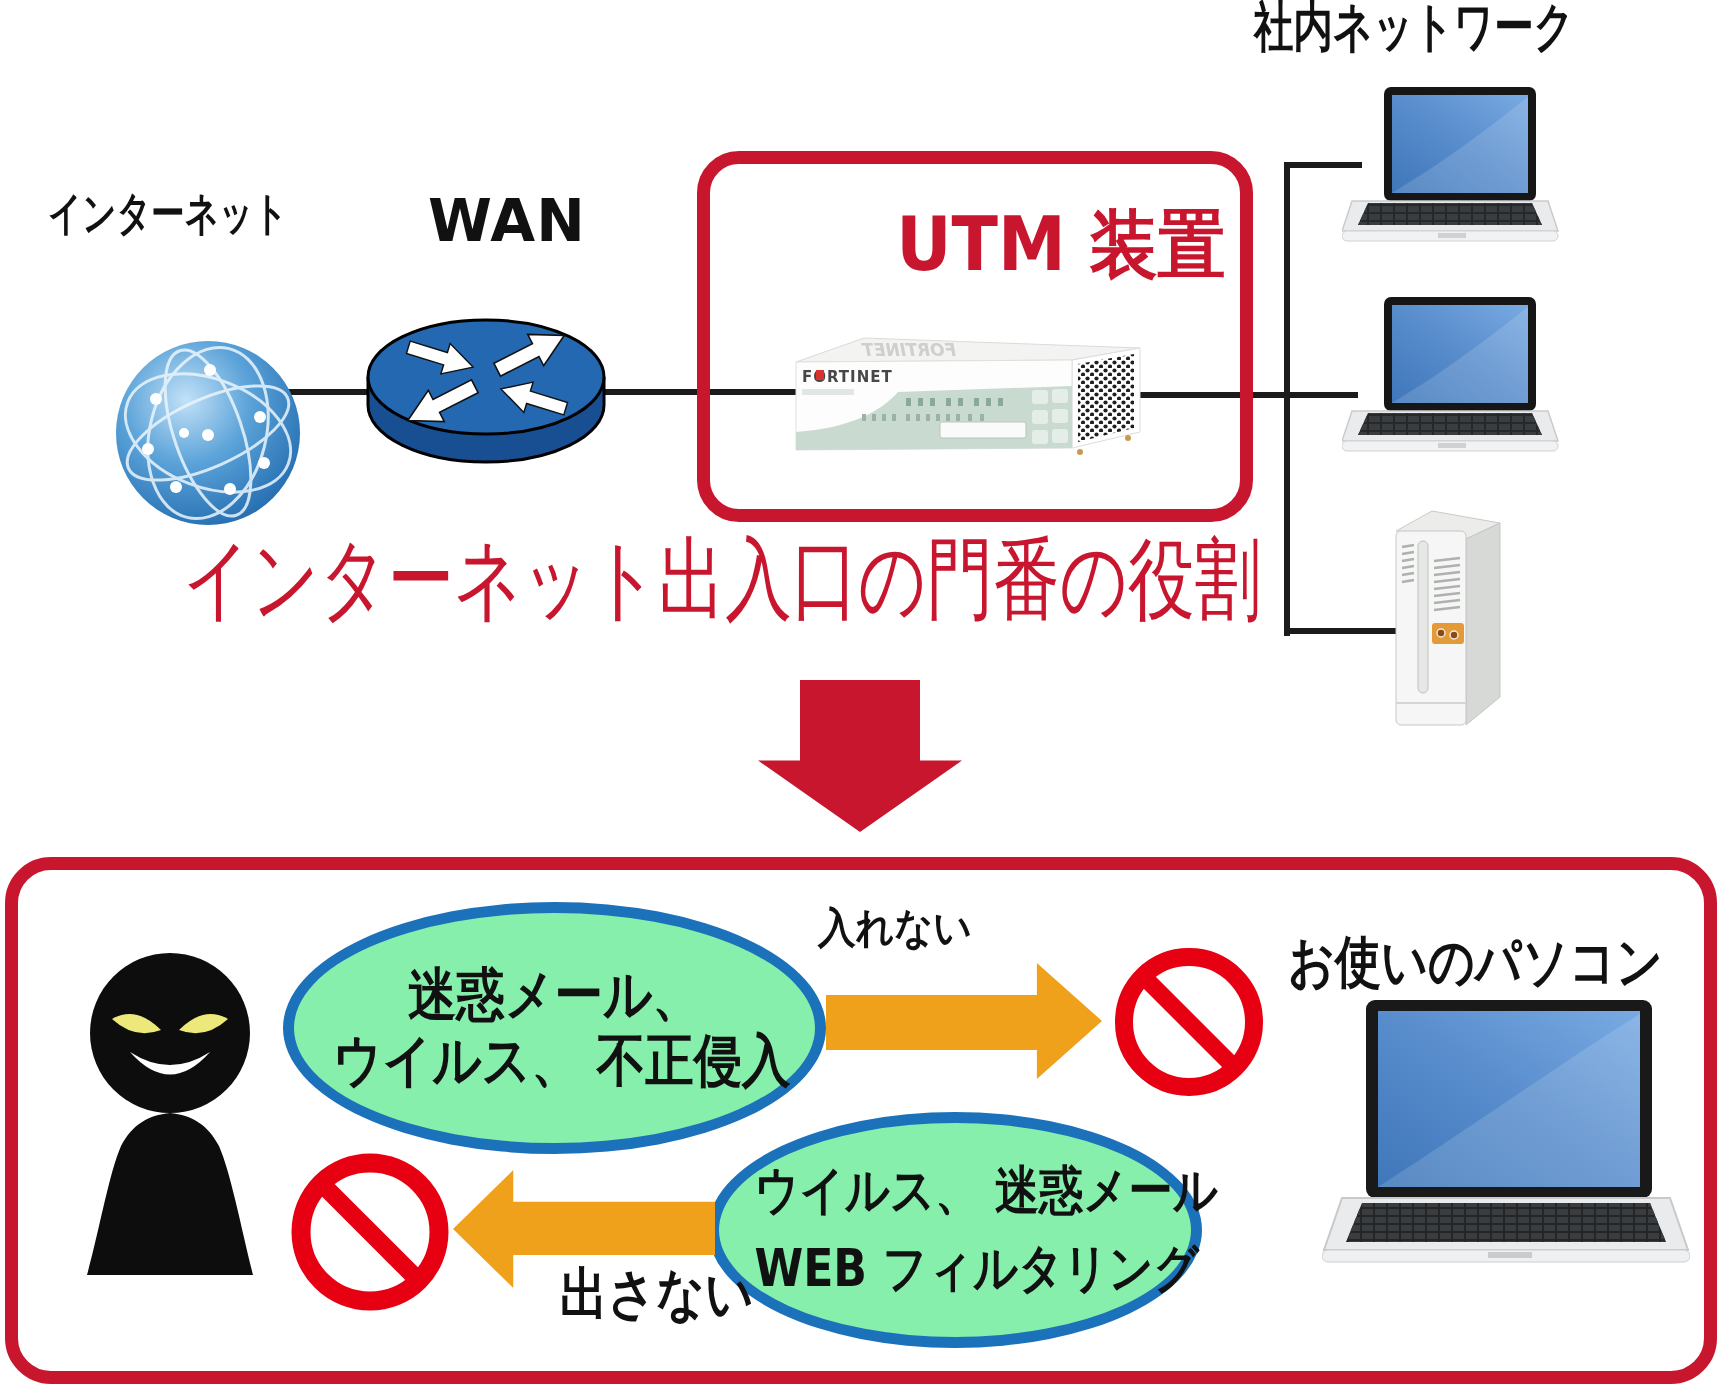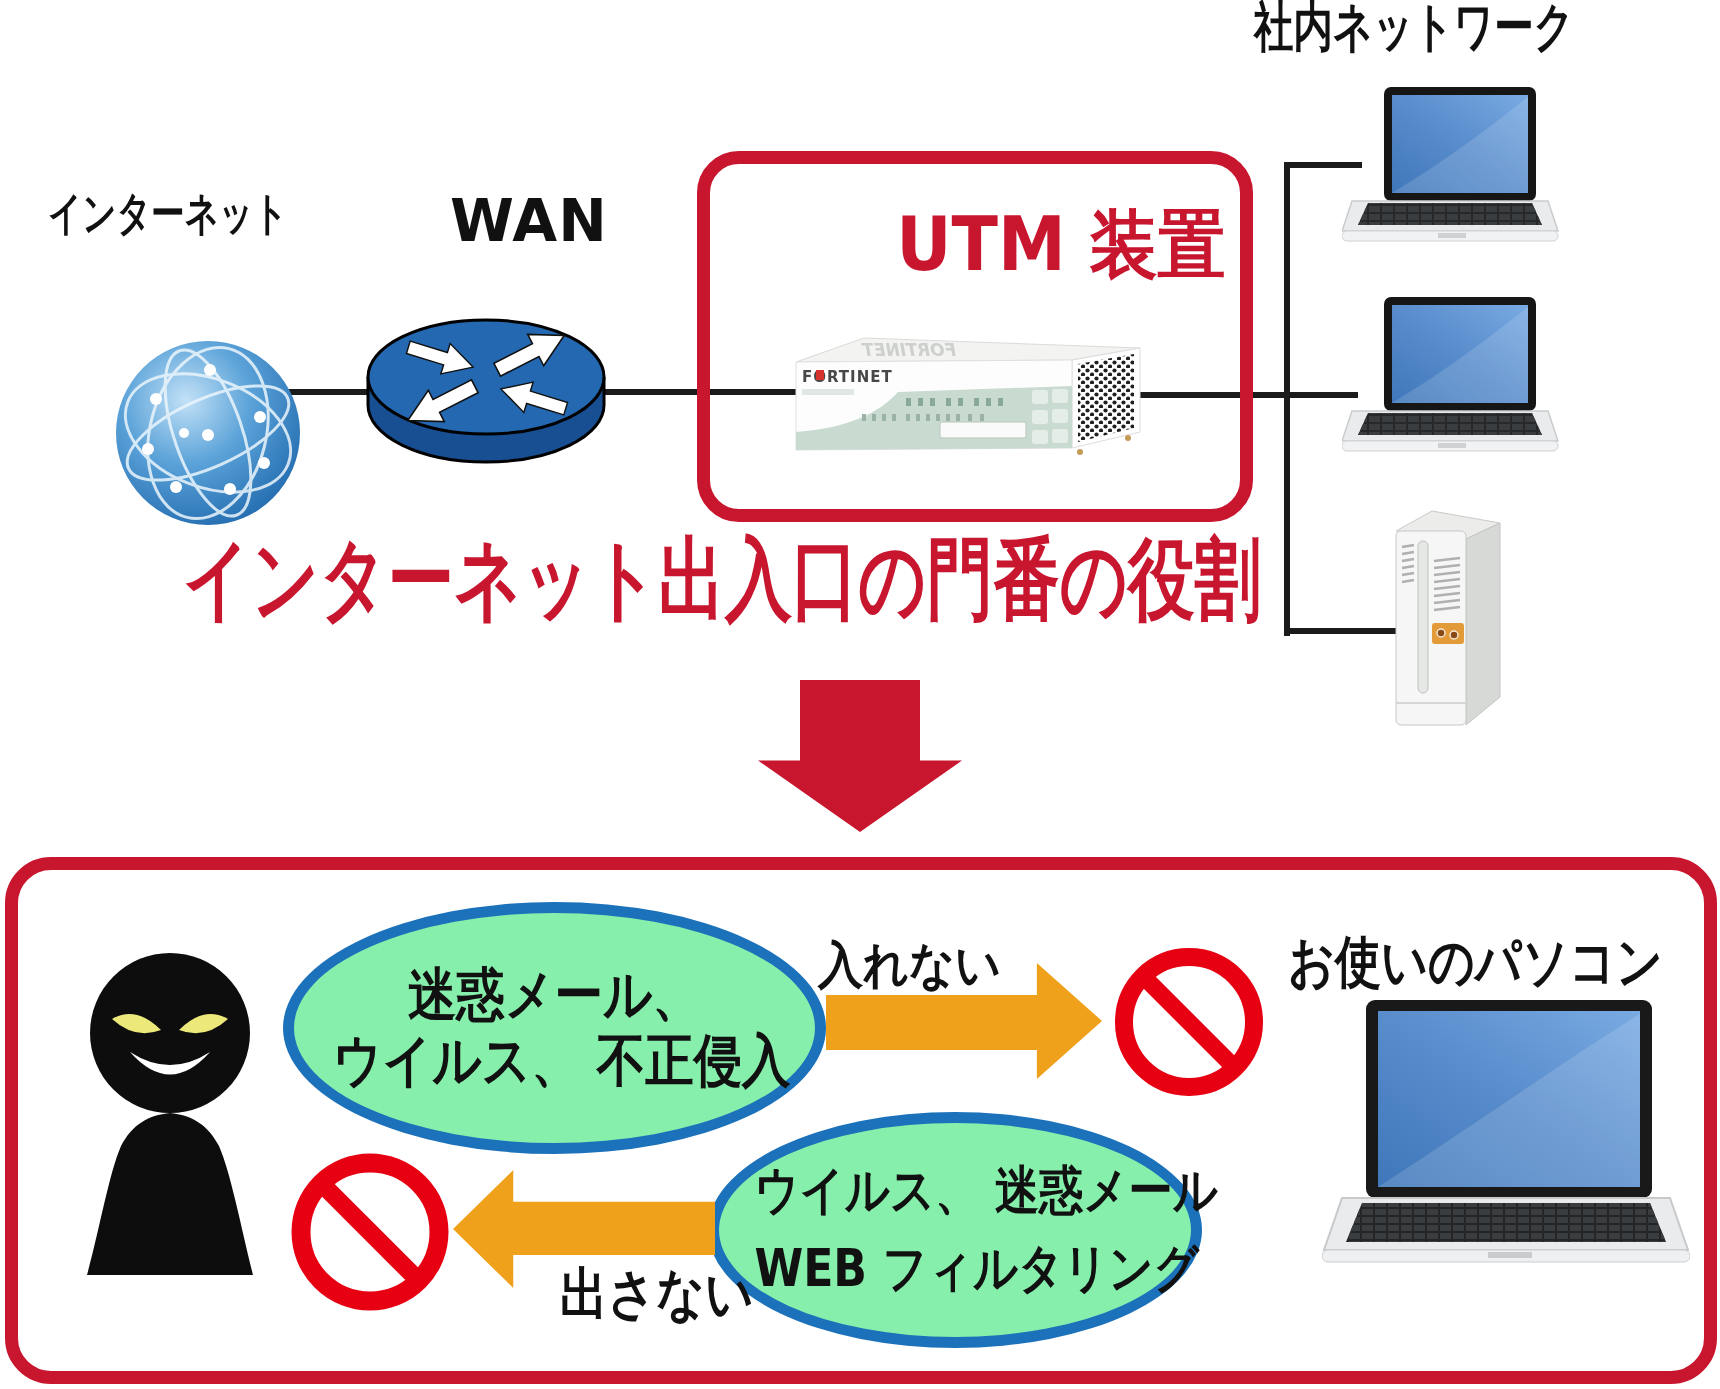--- a/index.html
+++ b/index.html
@@ -10,21 +10,21 @@
   .cond{display:inline-block;transform-origin:left top;}
   
   .ln{position:absolute;background:#1b1b1b;}
   
   .utm-box{position:absolute;left:697px;top:151px;width:556px;height:371px;
            border:13px solid #c8162f;border-radius:42px;box-sizing:border-box;}
   .utm-title{position:absolute;left:0;right:0;top:32px;text-align:right;
              font-size:74px;font-weight:900;color:#c8162f;white-space:nowrap;}
   .utm-title .cond{transform:scaleX(.92);transform-origin:center top;}
   
-  .caption{position:absolute;left:183px;top:534px;font-size:90px;font-weight:700;
+  .caption{position:absolute;left:183px;top:534px;font-size:90px;font-weight:400;
            color:#c8162f;white-space:nowrap;line-height:1;}
   .caption .cond{transform:scaleX(.74);}
   
   .down-arrow{position:absolute;left:758px;top:680px;width:204px;height:152px;background:#c8162f;
     clip-path:polygon(20.6% 0,79.4% 0,79.4% 53%,100% 53%,50% 100%,0 53%,20.6% 53%);}
   
   .bottom-box{position:absolute;left:5px;top:857px;width:1712px;height:527px;
               border:13px solid #c8162f;border-radius:46px;box-sizing:border-box;background:#fff;}
   
   .bubble{position:absolute;border:11px solid #1c72ba;border-radius:50%;background:#86efac;
@@ -34,25 +34,25 @@
   .bubble1{left:283px;top:902px;width:543px;height:252px;}
   .bubble1 .txt{font-size:57px;}
   .bubble2{left:708px;top:1112px;width:494px;height:236px;gap:18px;}
   .bubble2 .txt{font-size:52px;}
   
   .flow{position:absolute;background:#f0a11c;}
   .flow-right{left:826px;top:963px;width:276px;height:116px;
     clip-path:polygon(0 27.6%,76.4% 27.6%,76.4% 0,100% 50%,76.4% 100%,76.4% 75%,0 75%);}
   .flow-left{left:453px;top:1170px;width:262px;height:118px;
     clip-path:polygon(100% 27%,23% 27%,23% 0,0 50%,23% 100%,23% 72%,100% 72%);}
-  .lbl-in{position:absolute;left:818px;top:907px;font-size:50px;margin-top:33px;}
+  .lbl-in{position:absolute;left:818px;top:907px;font-size:42px;}
   .lbl-out{position:absolute;left:560px;top:1266px;font-size:56px;}
   .lbl-pc{position:absolute;left:1288px;top:934px;font-size:56px;}
   .lbl-internet{position:absolute;left:48px;top:190px;font-size:46px;}
-  .lbl-wan{position:absolute;left:428px;top:192px;font-size:58px;letter-spacing:1px;margin-left:22px;}
+  .lbl-wan{position:absolute;left:428px;top:192px;font-size:58px;letter-spacing:1px;}
   .lbl-lan{position:absolute;left:1254px;top:0px;font-size:54px;}
 </style>
 </head>
 <body>
 
 <div class="canvas">
 
   <svg width="0" height="0" style="position:absolute" aria-hidden="true">
     <defs>
       <radialGradient id="gg" cx="38%" cy="32%" r="78%">

